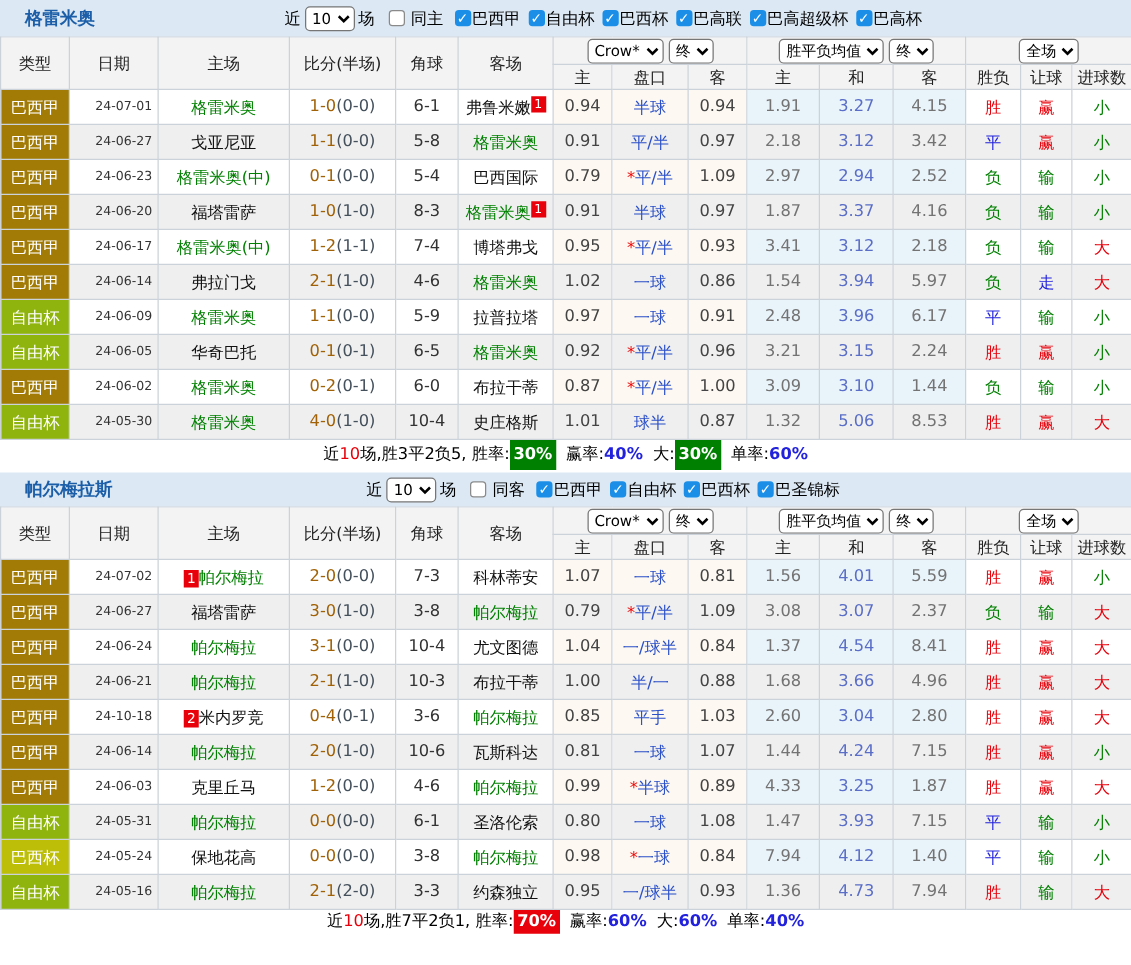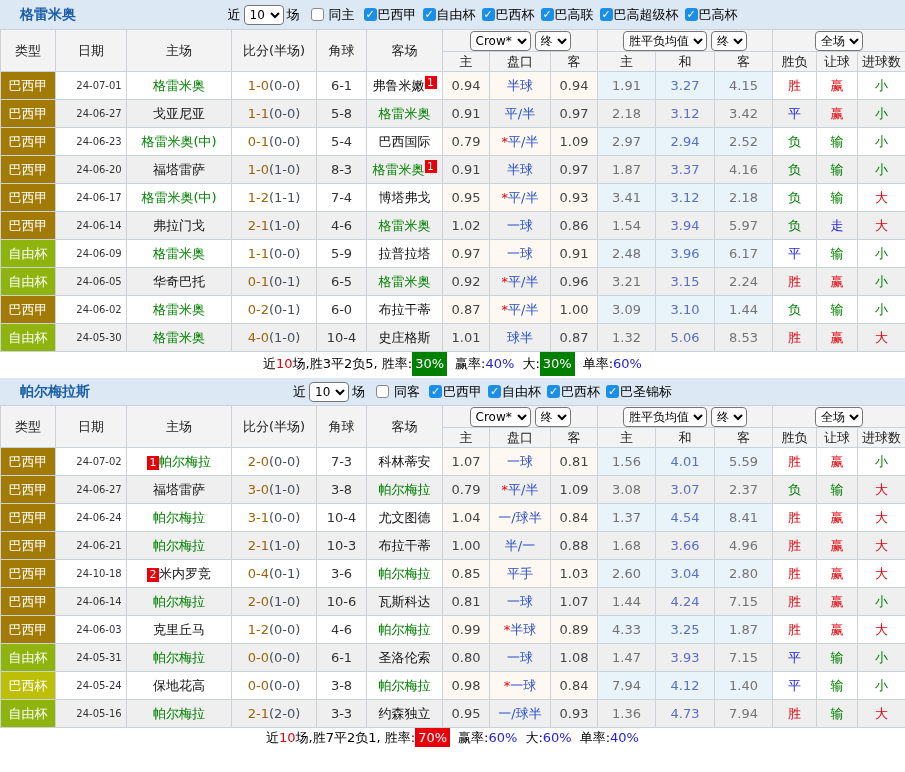--- a/index.html
+++ b/index.html
@@ -90,21 +90,21 @@
   }
   .badge-sup { vertical-align: 4px; font-size: 10px; height: 13px; line-height: 13px; }
 
   
   .summary {
     height: 26px; line-height: 24px; text-align: center; font-size: 13px; color: #000;
     background: #fff;
   }
   .summary.second { height: 20px; line-height: 19px; }
   .lbl { margin-left: 8px; }
-  .pct { display: inline-block; padding: 0 3px; }
+  .pct { display: inline-block; padding: 0 3px; font-weight: bold; }
   .badge-green { background: #008000; color: #fff; }
   .badge-red { background: #E8000A; color: #fff; }
   .c-blue2 { color: #2222DD; padding: 0; }
 </style>
 </head>
 <body>
 
 <div class="panel">
 
 

